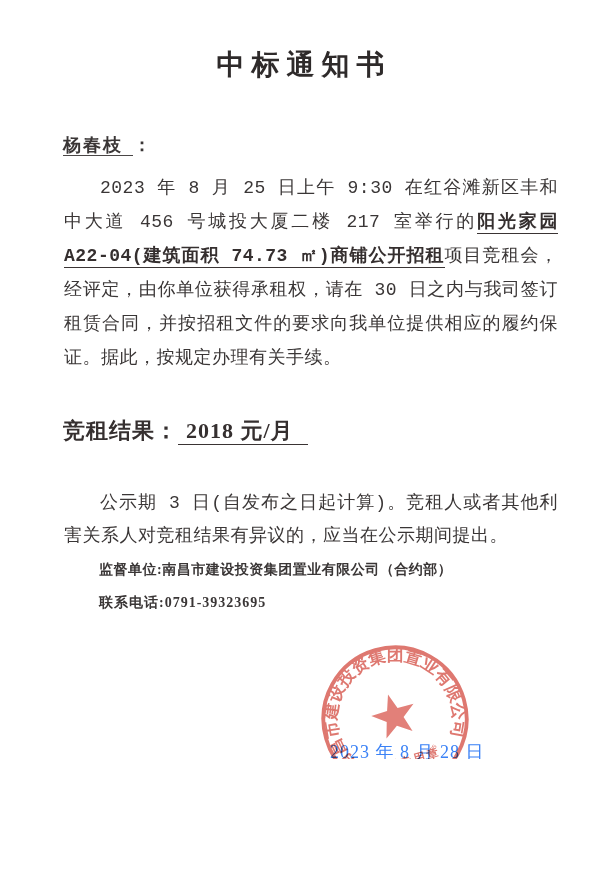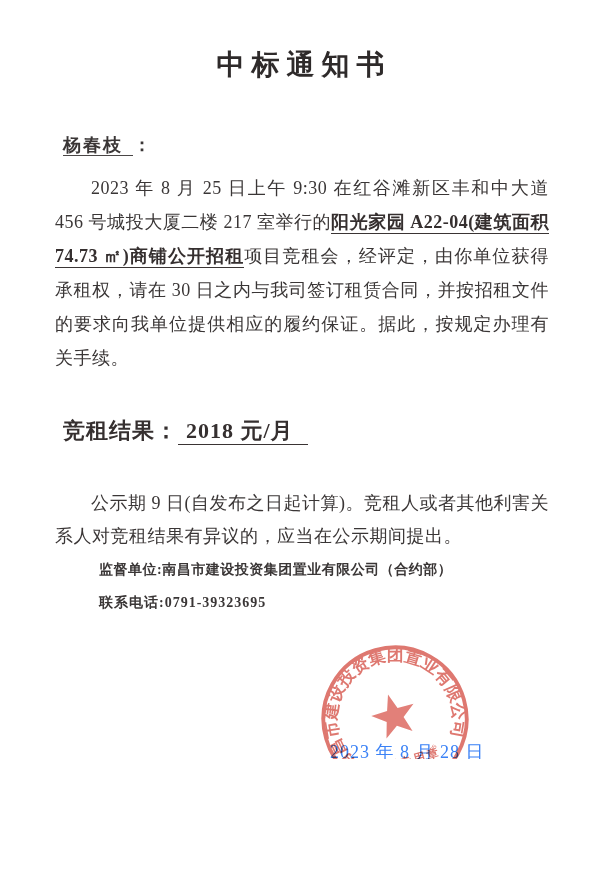--- a/index.html
+++ b/index.html
@@ -37,29 +37,30 @@
     color: #3a3636;
     text-align: center;
   }
   .addressee .name {
     border-bottom: 1.6px solid #4a4646;
     padding-right: 10px;
     letter-spacing: 2px;
   }
   .para {
     position: absolute;
-    left: 55px;
+    left: 64px;
     width: 494px;
     font-size: 18px;
     line-height: 34px;
     text-align: justify;
     text-indent: 2em;
     margin: 0;
     color: #3a3636;
     letter-spacing: 0.5px;
+    font-family: Liberation Mono, monospace;
   }
   .para-1 { top: 171px; }
   .para-notice { top: 487px; line-height: 33px; }
   .hl {
     font-weight: bold;
     color: #352f2f;
     border-bottom: 1.8px solid #3a3434;
     padding-bottom: 1px;
   }
   .result-line {
@@ -132,21 +133,21 @@
   </div>
 
   <p class="para para-1">
     <span>2023 年 8 月 25 日上午 9:30 在红谷滩新区丰和中大道 456 号城投大厦二楼 217 室举行的</span><span class="hl">阳光家园 A22-04(建筑面积 74.73 ㎡)商铺公开招租</span><span>项目竞租会，经评定，由你单位获得承租权，请在 30 日之内与我司签订租赁合同，并按招租文件的要求向我单位提供相应的履约保证。据此，按规定办理有关手续。</span>
   </p>
 
   <div class="result-line">
     <span>竞租结果：</span><span class="value">2018 元/月</span>
   </div>
 
-  <p class="para para-notice">公示期 9 日(自发布之日起计算)。竞租人或者其他利害关系人对竞租结果有异议的，应当在公示期间提出。</p>
+  <p class="para para-notice">公示期 3 日(自发布之日起计算)。竞租人或者其他利害关系人对竞租结果有异议的，应当在公示期间提出。</p>
 
   <div class="plain-line supervisor-line">监督单位:南昌市建设投资集团置业有限公司（合约部）</div>
   <div class="plain-line phone-line">联系电话:0791-39323695</div>
 
   <div class="date-line">2023 年 8 月 28 日</div>
 
   <div class="seal">
     <svg viewBox="0 0 200 200" xmlns="http://www.w3.org/2000/svg">
       <defs>
         <path id="sealArc" d="M 37.7 143.6 A 76 76 0 1 1 162.3 143.6" fill="none"></path>

